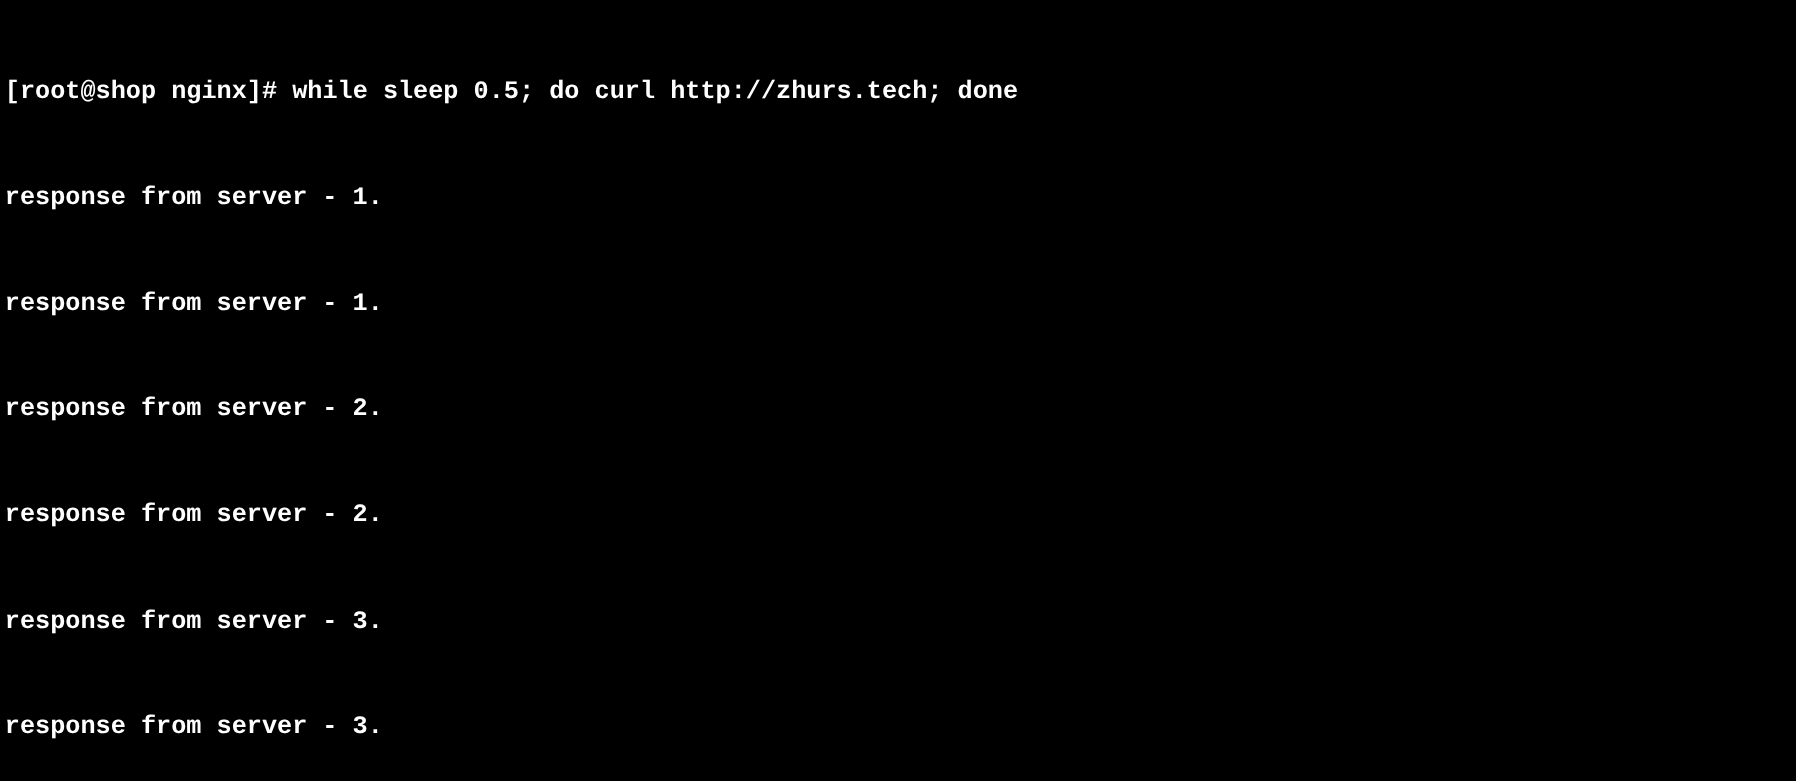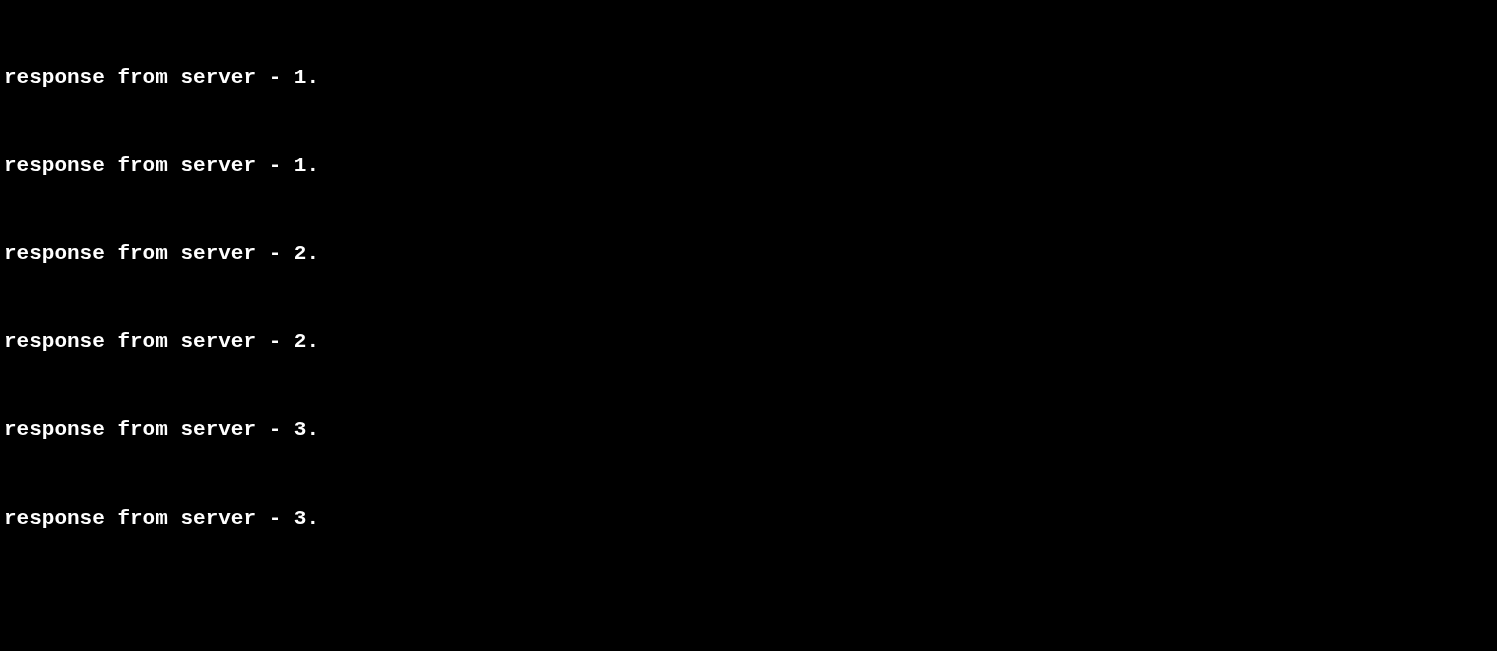--- a/index.html
+++ b/index.html
@@ -23,20 +23,21 @@
       white-space: pre;
     }
     .line {
       display: block;
     }
   </style>
 </head>
 <body>
 
 <div class="terminal">
+  <span class="line"><span>[root@shop nginx]# </span><span>while sleep 0.5; do curl http://zhurs.tech; done</span></span>
   <span class="line">response from server - 1.</span>
   <span class="line">response from server - 1.</span>
   <span class="line">response from server - 2.</span>
   <span class="line">response from server - 2.</span>
   <span class="line">response from server - 3.</span>
   <span class="line">response from server - 3.</span>
   
   
   
   

